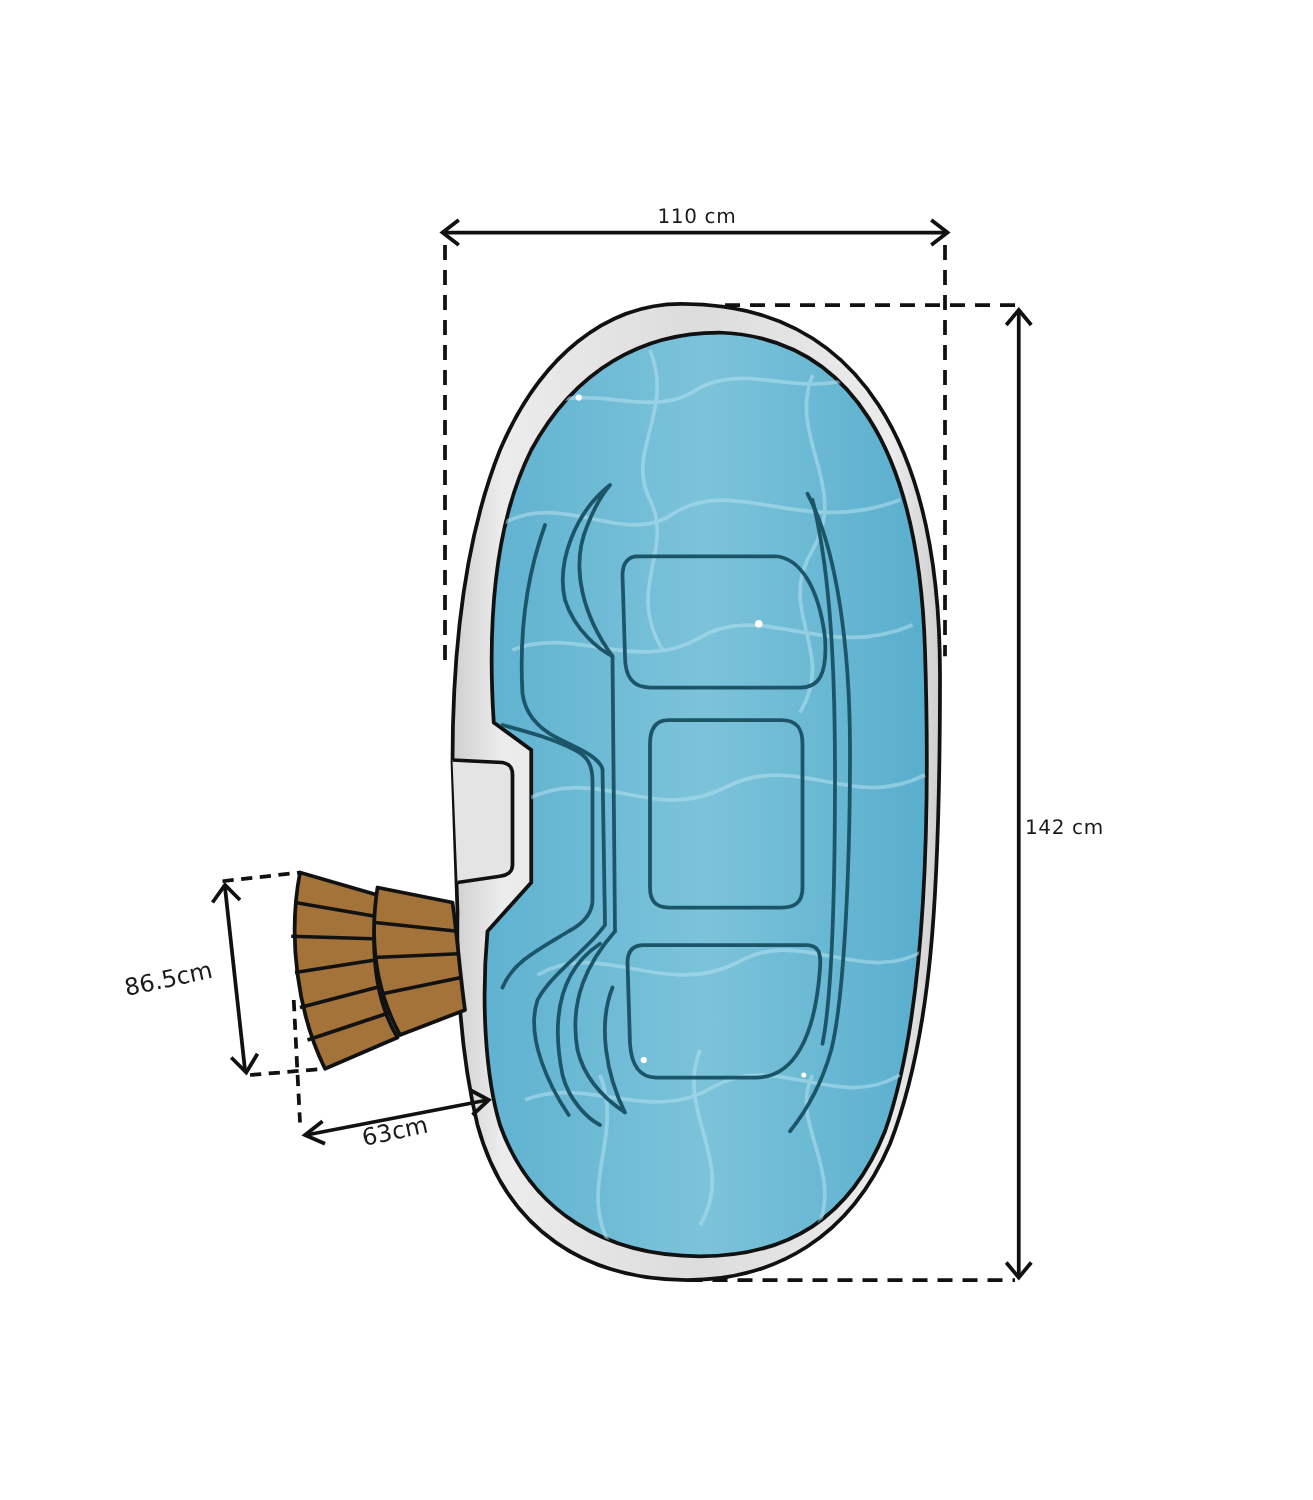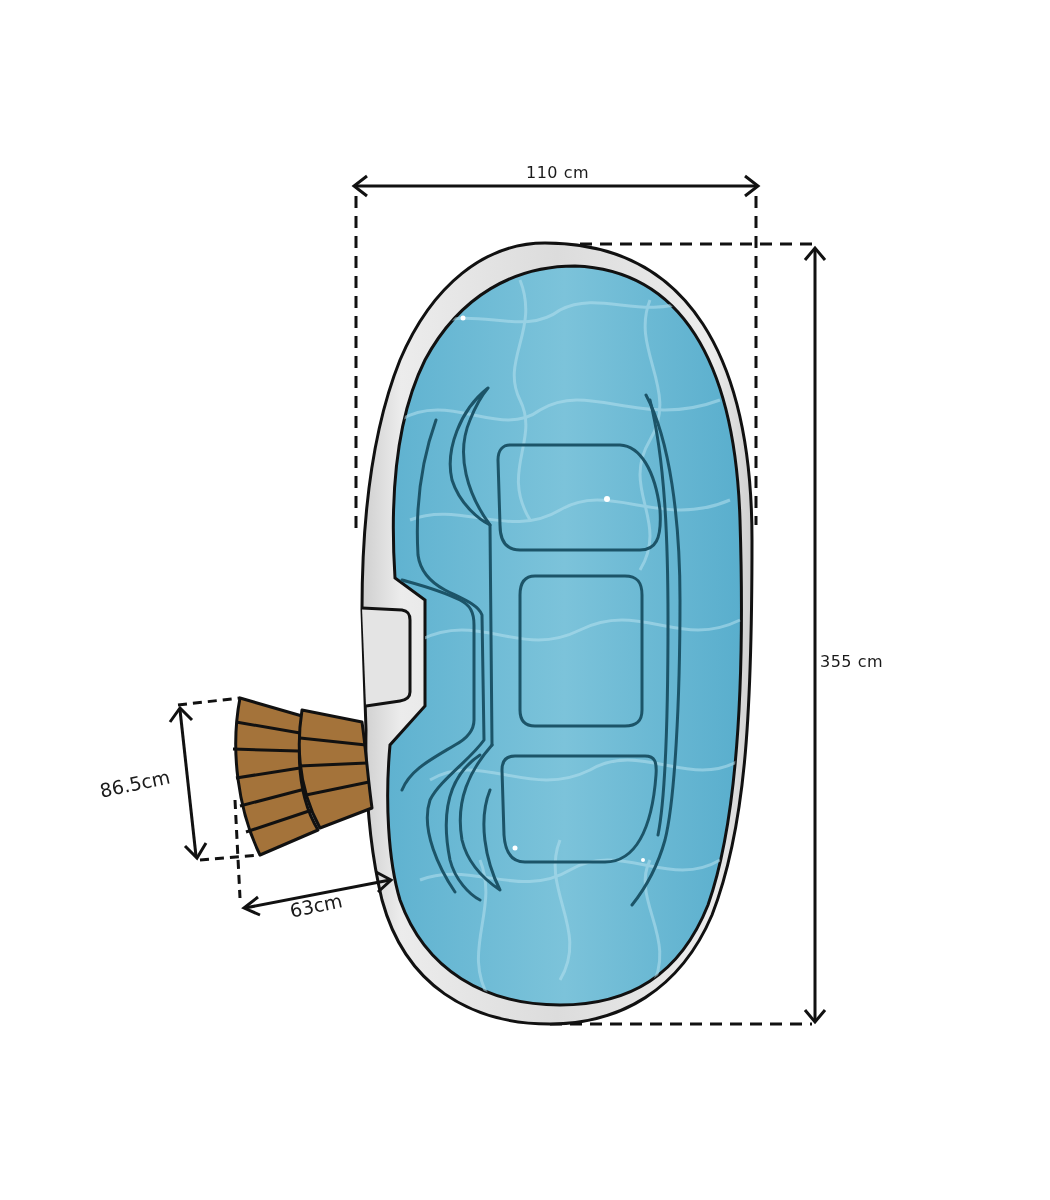--- a/index.html
+++ b/index.html
@@ -112,20 +112,20 @@
       <polyline points="170,722 180,708 192,720"></polyline>
       <polyline points="185,846 197,858 206,843"></polyline>
       <line x1="235" y1="800" x2="240" y2="898" stroke-dasharray="9,6"></line>
       <line x1="245" y1="908" x2="390" y2="880"></line>
       <polyline points="258,897 244,908 260,915"></polyline>
       <polyline points="376,872 391,880 378,892"></polyline>
     </g>
   </svg>
 
   <div class="lbl lbl-top">110 cm</div>
-  <div class="lbl lbl-right">355 cm</div>
+  <div class="lbl lbl-right">142 cm</div>
   <div class="lbl lbl-steps-h">
     <span>86.5</span><span>cm</span>
   </div>
   <div class="lbl lbl-steps-w">
     <span>63</span><span>cm</span>
   </div>
 </div>
 
 </body></html>

